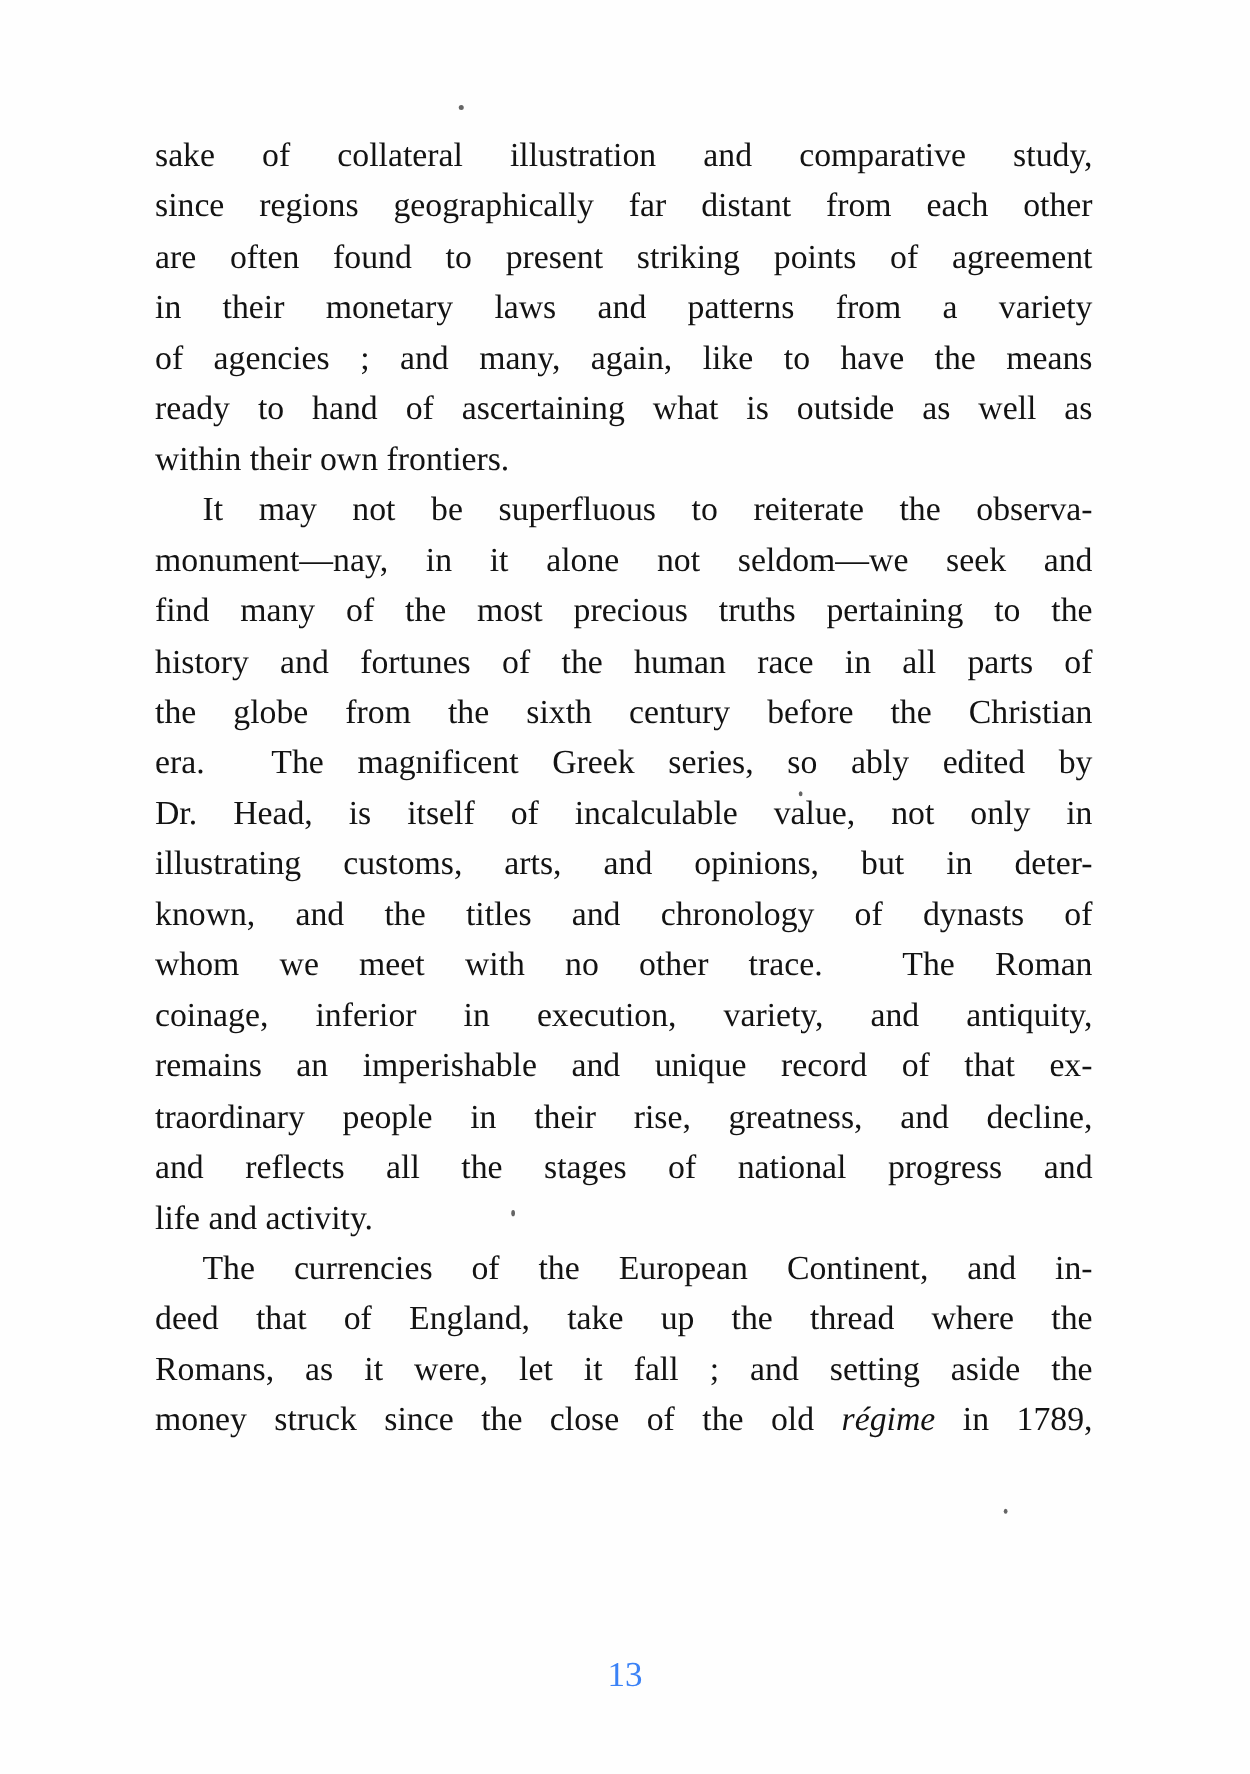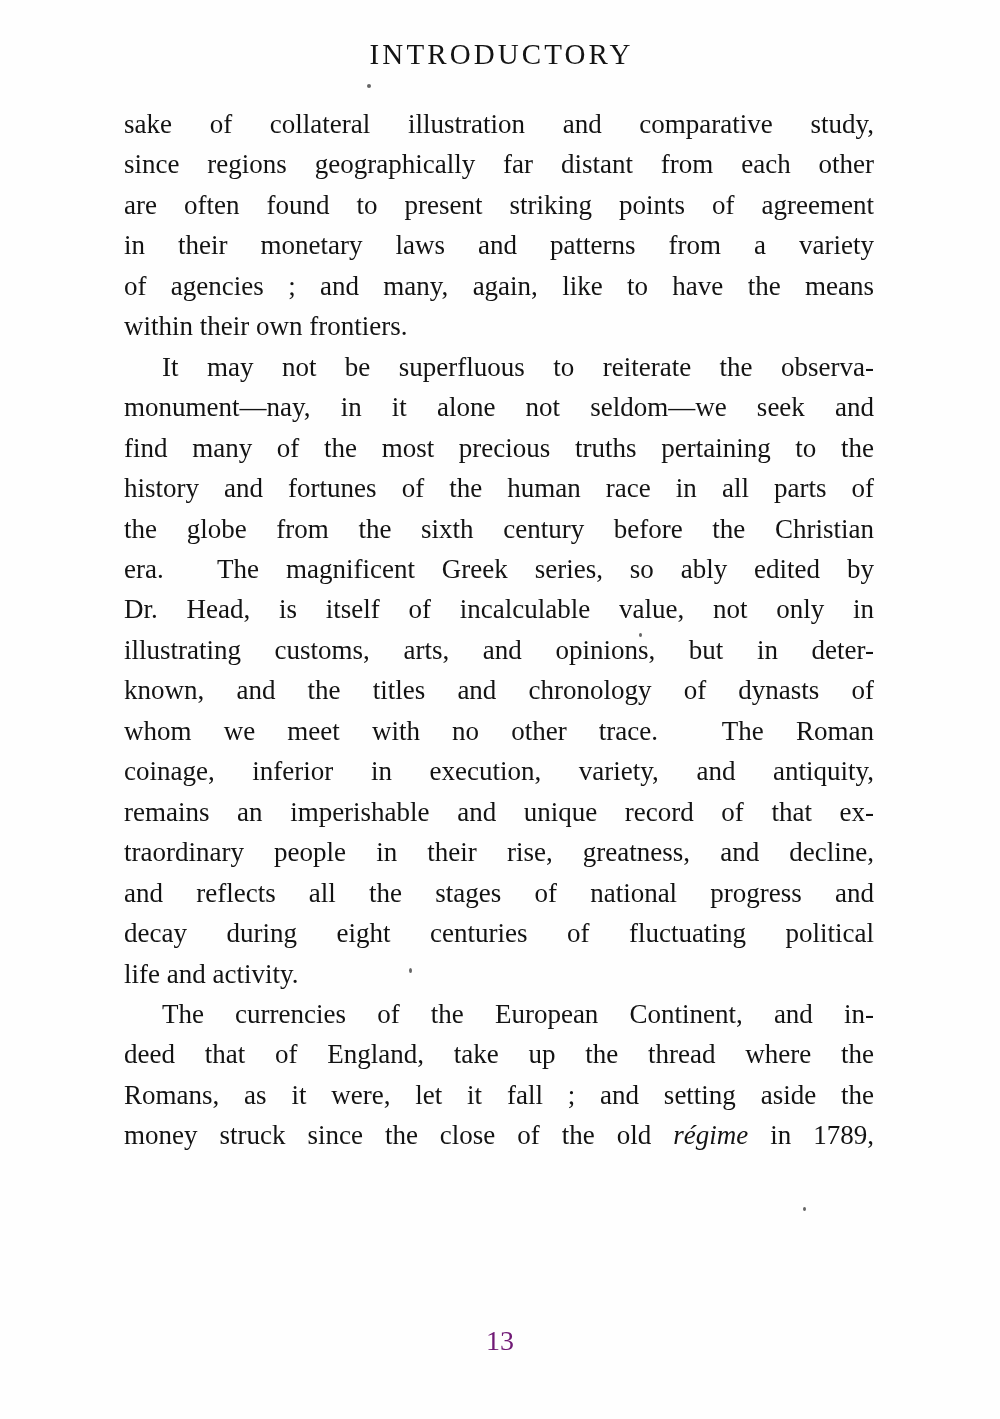--- a/index.html
+++ b/index.html
@@ -77,66 +77,65 @@
   }
 
   
   .folio {
     position: absolute;
     top: 1327px;
     left: 0;
     width: 1000px;
     text-align: center;
     font-size: 28px;
-    color: #701a75;
+    color: #3b82f6;
     line-height: 1;
   }
 
   
   .speck {
     position: absolute;
     background: #2a2a2a;
     border-radius: 50%;
     opacity: .72;
   }
 </style>
 </head>
 <body>
 
 <div class="page">
 
-  <div class="running-head">INTRODUCTORY</div>
 
   <div class="textblock">
 
     <p class="para">
       <span class="line">sake of collateral illustration and comparative study,</span>
       <span class="line">since regions geographically far distant from each other</span>
       <span class="line">are often found to present striking points of agreement</span>
       <span class="line">in their monetary laws and patterns from a variety</span>
       <span class="line">of agencies ; and many, again, like to have the means</span>
+      <span class="line">ready to hand of ascertaining what is outside as well as</span>
       <span class="line last">within their own frontiers.</span>
     </p>
 
     <p class="para">
       <span class="line indent">It may not be superfluous to reiterate the observa-</span>
       <span class="line">monument—nay, in it alone not seldom—we seek and</span>
       <span class="line">find many of the most precious truths pertaining to the</span>
       <span class="line">history and fortunes of the human race in all parts of</span>
       <span class="line">the globe from the sixth century before the Christian</span>
       <span class="line">era.  The magnificent Greek series, so ably edited by</span>
       <span class="line">Dr. Head, is itself of incalculable value, not only in</span>
       <span class="line">illustrating customs, arts, and opinions, but in deter-</span>
       <span class="line">known, and the titles and chronology of dynasts of</span>
       <span class="line">whom we meet with no other trace.  The Roman</span>
       <span class="line">coinage, inferior in execution, variety, and antiquity,</span>
       <span class="line">remains an imperishable and unique record of that ex-</span>
       <span class="line">traordinary people in their rise, greatness, and decline,</span>
       <span class="line">and reflects all the stages of national progress and</span>
-      <span class="line">decay during eight centuries of fluctuating political</span>
       <span class="line last">life and activity.</span>
     </p>
 
     <p class="para">
       <span class="line indent">The currencies of the European Continent, and in-</span>
       <span class="line">deed that of England, take up the thread where the</span>
       <span class="line">Romans, as it were, let it fall ; and setting aside the</span>
       <span class="line"><span>money struck since the close of the old </span><span class="ital">régime</span><span> in 1789,</span></span>
     </p>
 

